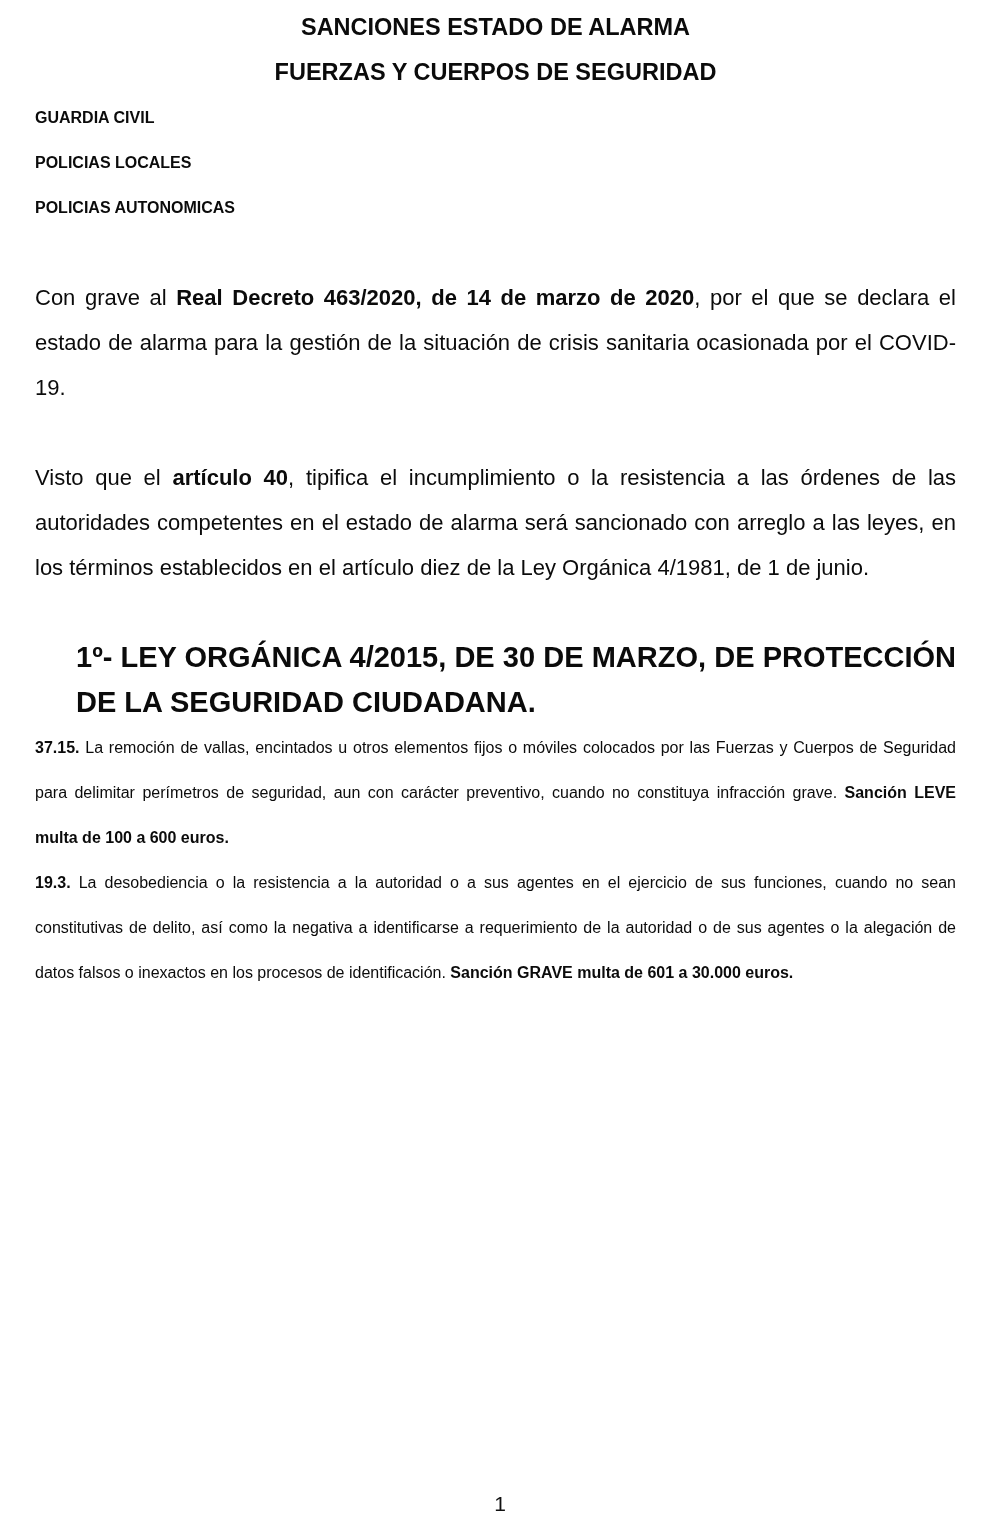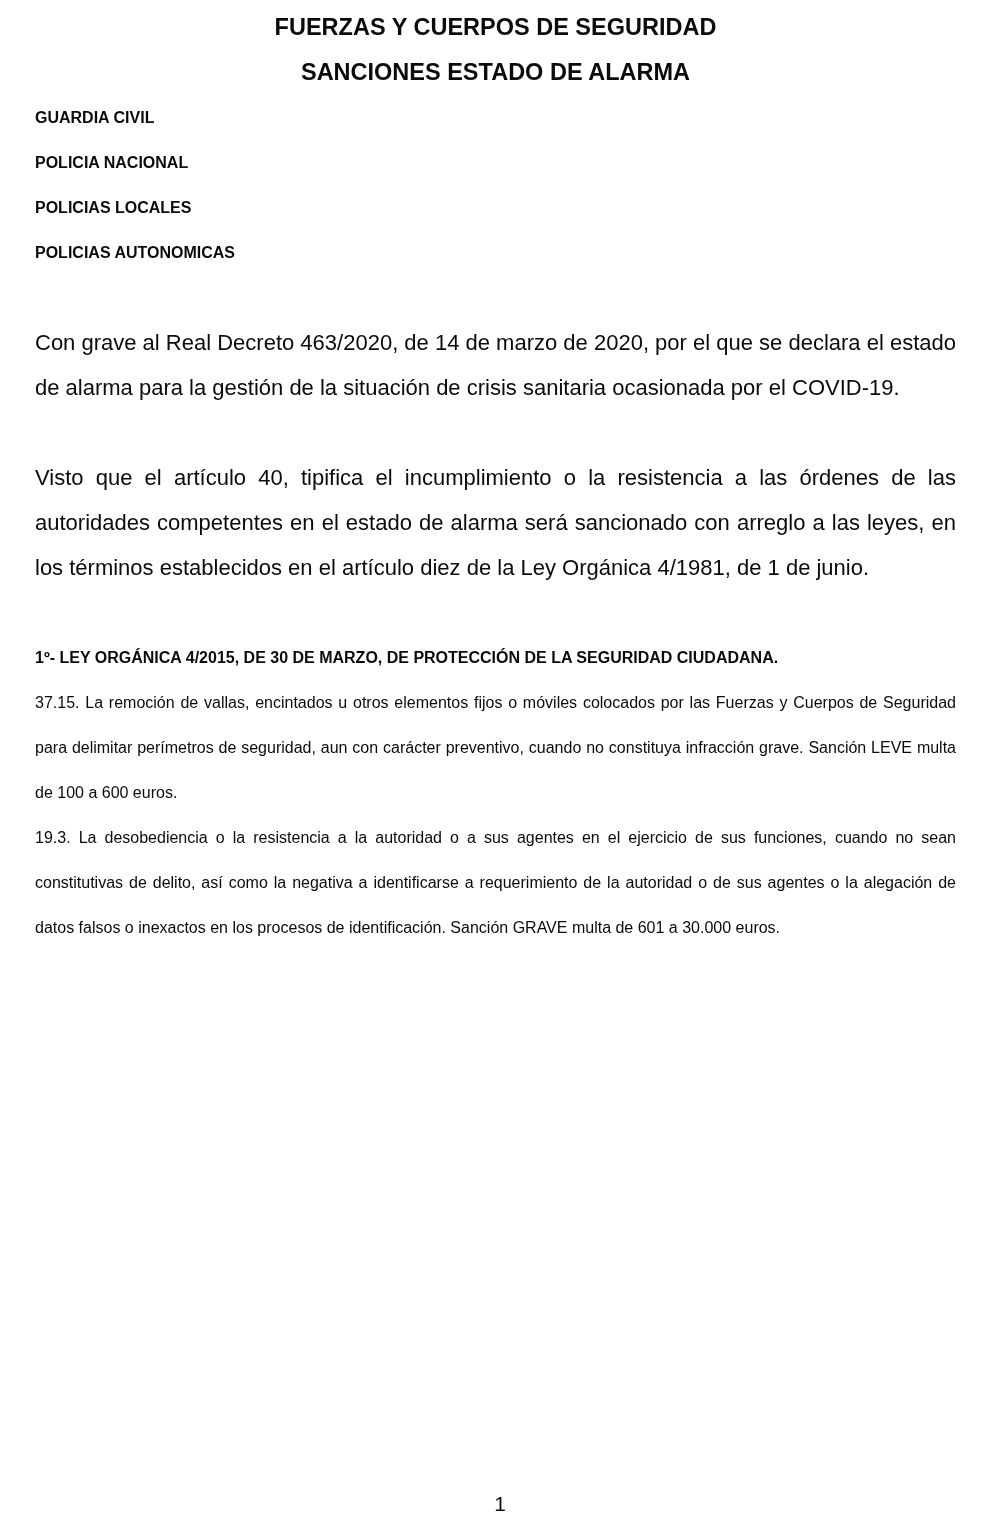--- a/index.html
+++ b/index.html
@@ -29,34 +29,35 @@
     font-size: 16px;
     line-height: 45px;
     text-align: left;
   }
   .para {
     font-size: 22px;
     line-height: 45px;
     text-align: justify;
     margin-top: 45px;
   }
-  .para b, .item b { font-weight: normal; }
+  .para b, .item b { font-weight: bold; }
   .section-heading {
     text-align: center;
     font-weight: bold;
     font-size: 23px;
     line-height: 45px;
     margin-top: 45px;
   }
   .law-heading {
     font-weight: bold;
-    font-size: 16px;
+    font-size: 29px;
     line-height: 45px;
     text-align: justify;
     margin-top: 45px;
+    margin-left: 41px;
   }
   .item {
     font-size: 16px;
     line-height: 45px;
     text-align: justify;
     margin-top: 0;
   }
   .page-number {
     position: absolute;
     top: 1484px;
@@ -66,25 +67,24 @@
     font-size: 21px;
     line-height: 40px;
     color: #111111;
   }
 </style>
 </head>
 <body>
 
 <div class="doc">
 
+  <div class="title-line">SANCIONES ESTADO DE ALARMA</div>
   <div class="title-line">FUERZAS Y CUERPOS DE SEGURIDAD</div>
-  <div class="title-line">SANCIONES ESTADO DE ALARMA</div>
 
   <div class="agency-line">GUARDIA CIVIL</div>
-  <div class="agency-line">POLICIA NACIONAL</div>
   <div class="agency-line">POLICIAS LOCALES</div>
   <div class="agency-line">POLICIAS AUTONOMICAS</div>
 
   <p class="para"><span>Con grave al </span><b>Real Decreto 463/2020, de 14 de marzo de 2020</b><span>, por el que se declara el estado de alarma para la gestión de la situación de crisis sanitaria ocasionada por el COVID-19.</span></p>
 
   <p class="para"><span>Visto que el </span><b>artículo 40</b><span>, tipifica el incumplimiento o la resistencia a las órdenes de las autoridades competentes en el estado de alarma será sancionado con arreglo a las leyes, en los términos establecidos en el artículo diez de la Ley Orgánica 4/1981, de 1 de junio.</span></p>
 
 
   <div class="law-heading">1º- LEY ORGÁNICA 4/2015, DE 30 DE MARZO, DE PROTECCIÓN DE LA SEGURIDAD CIUDADANA.</div>
 

